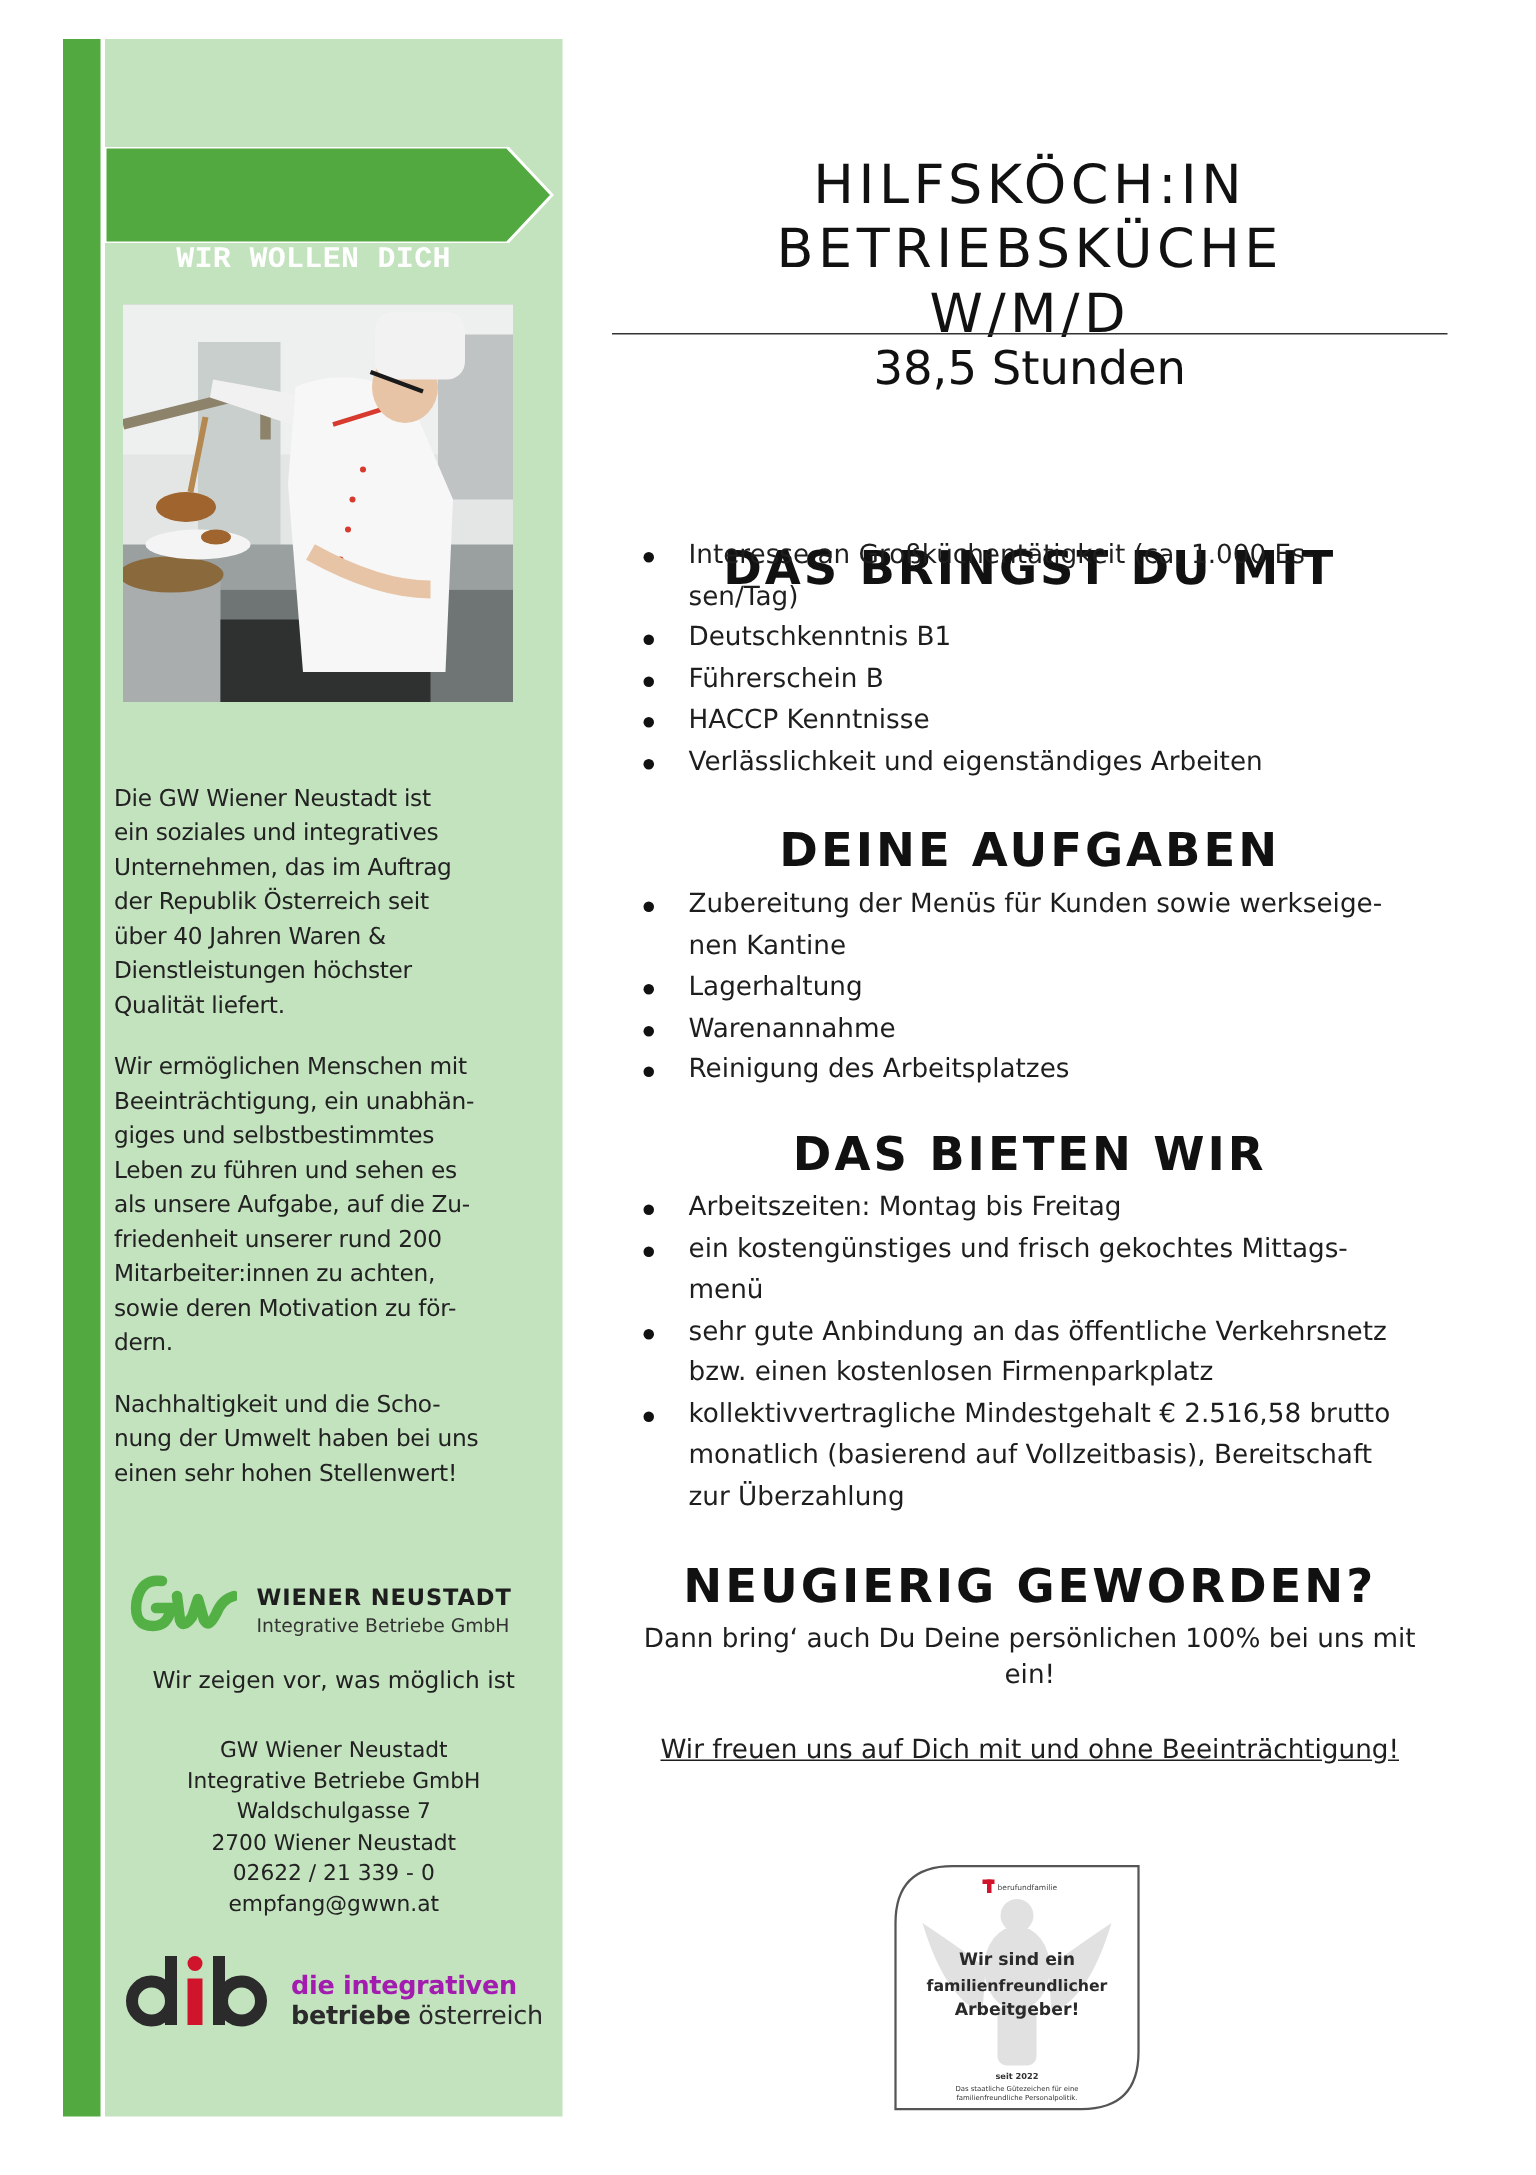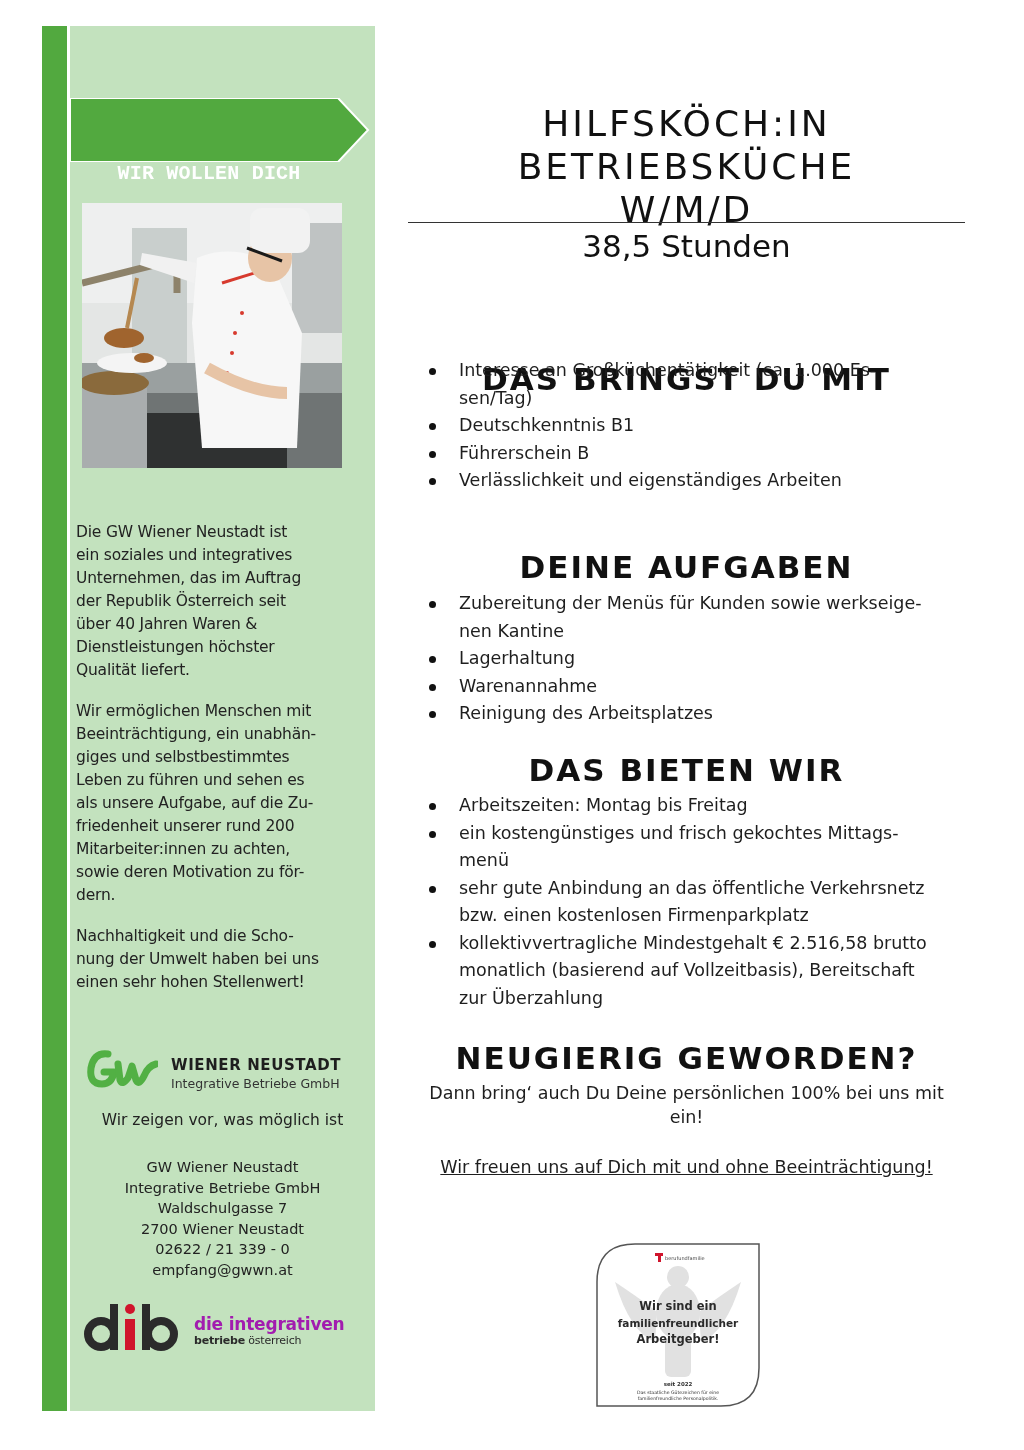--- a/index.html
+++ b/index.html
@@ -26,21 +26,21 @@
   .gw-sub { position: absolute; left: 85px; top: 28px; font-family: "DejaVu Sans", sans-serif; font-size: 12.5px; color: #333; white-space: nowrap; }
 
   .tagline { position: absolute; left: 70px; width: 305px; top: 1111px; text-align: center; font-size: 15.5px; color: #222; }
 
   .address { position: absolute; left: 70px; width: 305px; top: 1157px; text-align: center; font-size: 14.5px; line-height: 20.6px; color: #222; }
   .address .ln { display: block; }
 
   .dib { position: absolute; left: 84px; top: 1300px; width: 280px; height: 56px; }
   .dib-mark { position: absolute; left: 0; top: 0; }
   .dib-text1 { position: absolute; left: 110px; top: 14px; font-weight: bold; font-size: 17px; color: #a21caf; white-space: nowrap; letter-spacing: -0.2px; }
-  .dib-text2 { position: absolute; left: 110px; top: 34px; font-size: 11px; color: #2b2b2b; white-space: nowrap; letter-spacing: -0.2px; }
+  .dib-text2 { position: absolute; left: 110px; top: 34px; font-size: 17px; color: #2b2b2b; white-space: nowrap; letter-spacing: -0.2px; }
   .dib-text2 b { font-weight: bold; }
 
   
   .title { position: absolute; left: 408px; width: 557px; top: 102px; text-align: center; font-family: "DejaVu Sans", sans-serif;
     font-size: 36px; line-height: 43px; letter-spacing: 3px; color: #111; font-weight: normal; }
   .title .ln { display: block; }
   .rule { position: absolute; left: 408px; top: 222px; width: 557px; height: 1px; background: #333; }
   .hours { position: absolute; left: 408px; width: 557px; top: 228px; text-align: center; font-size: 31px; color: #111; }
 
   .h2 { position: absolute; left: 408px; width: 557px; text-align: center; font-size: 31px; letter-spacing: 2px; color: #111; }
@@ -182,20 +182,23 @@
       <span class="ln">Interesse an Großküchentätigkeit (ca. 1.000 Es-</span>
       <span class="ln">sen/Tag)</span>
     </li>
   <li>
       <span class="ln">Deutschkenntnis B1</span>
     </li>
   <li>
       <span class="ln">Führerschein B</span>
     </li>
   <li>
+      <span class="ln">HACCP Kenntnisse</span>
+    </li>
+  <li>
       <span class="ln">Verlässlichkeit und eigenständiges Arbeiten</span>
     </li>
 </ul>
 
 <h2 class="h2" style="top:549px;">DEINE AUFGABEN</h2>
 <ul class="list" style="top:590px;">
   <li>
       <span class="ln">Zubereitung der Menüs für Kunden sowie werkseige-</span>
       <span class="ln">nen Kantine</span>
     </li>

